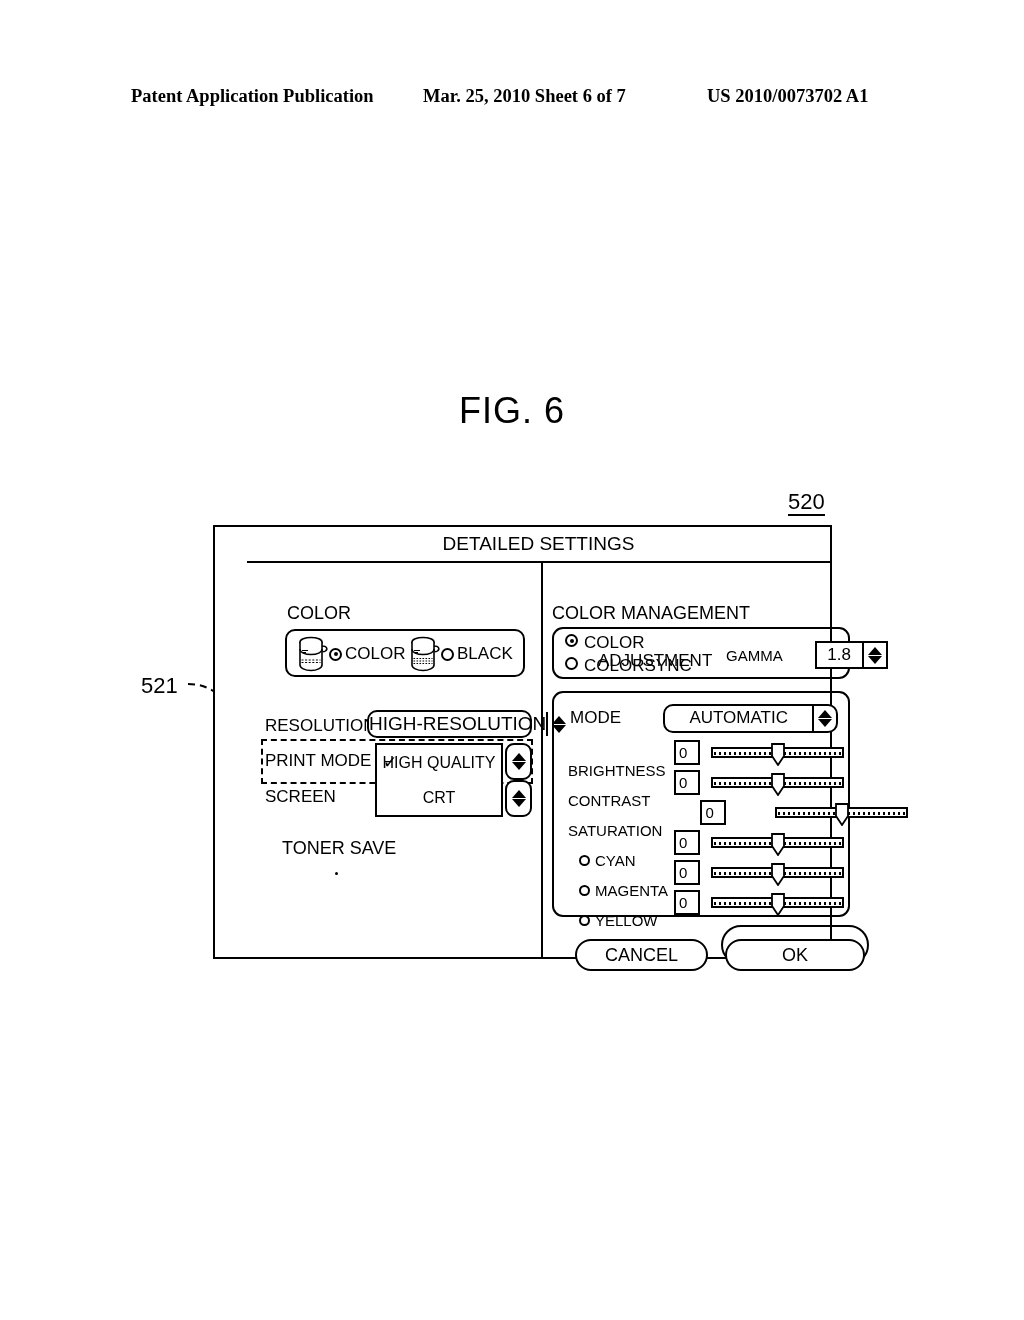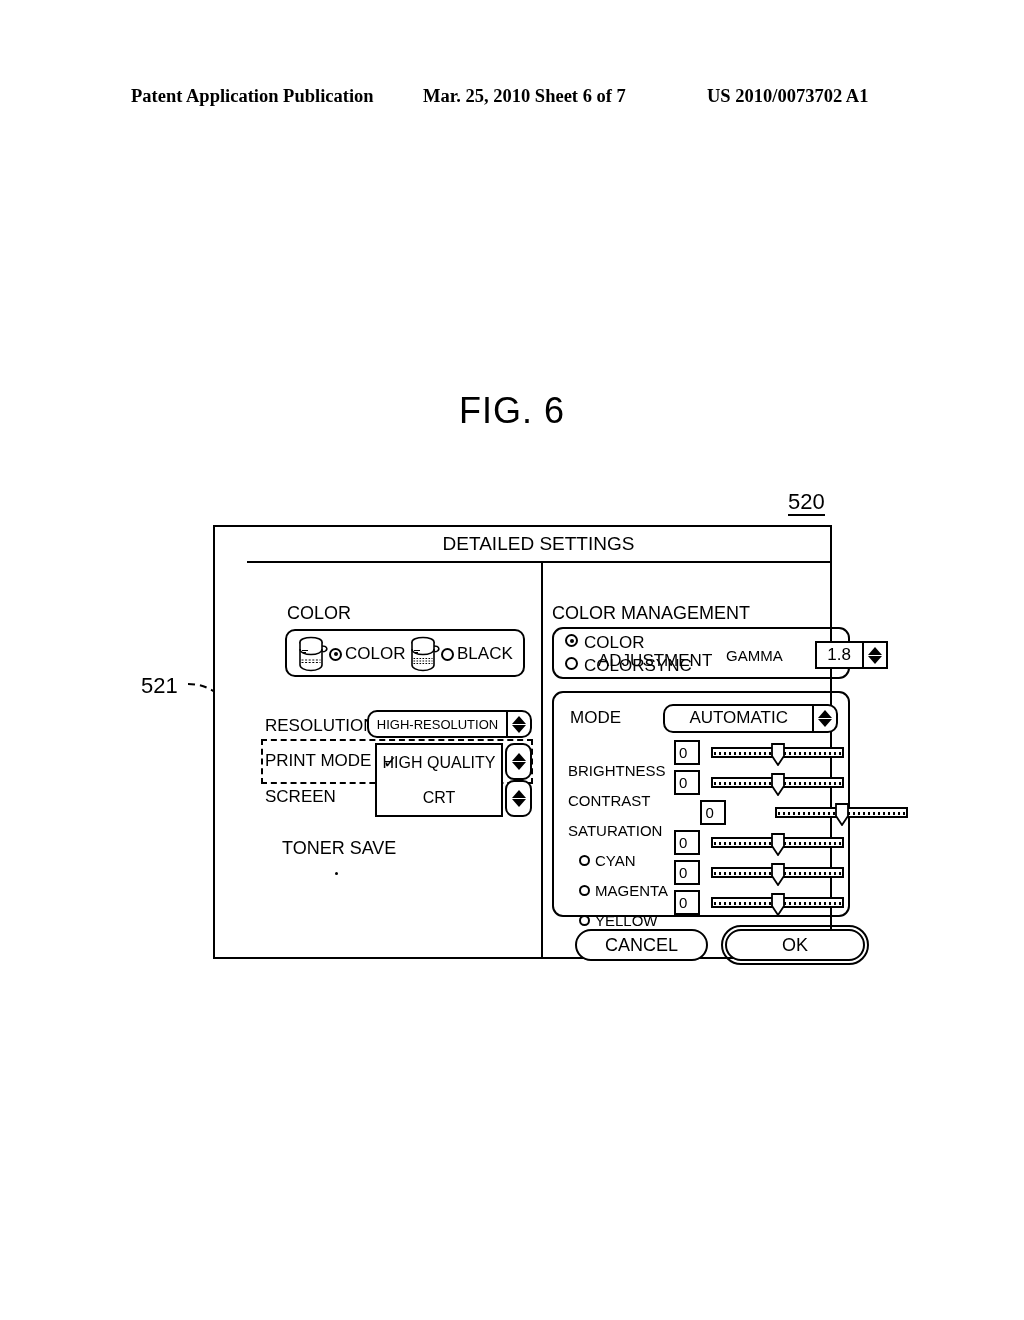--- a/index.html
+++ b/index.html
@@ -122,21 +122,21 @@
   }
   .spin{
     width:22px;border-left:2px solid #000;
     display:flex;flex-direction:column;align-items:center;justify-content:center;
     gap:1px;flex:none;
   }
   .tri-up{width:0;height:0;border-left:7px solid transparent;border-right:7px solid transparent;border-bottom:8px solid #000;}
   .tri-dn{width:0;height:0;border-left:7px solid transparent;border-right:7px solid transparent;border-top:8px solid #000;}
 
   .combo-res{left:120px;top:147px;width:165px;height:28px;}
-  .combo-res .cval{font-size:13px;}
+  .combo-res .cval{font-size:19px;}
 
   
   .dropdown-open{
     position:absolute;left:128px;top:180px;width:157px;height:74px;
   }
   .dd-list{
     position:absolute;left:0;top:0;width:128px;height:74px;
     border:2px solid #000;box-sizing:border-box;background:#fff;
   }
   .dd-item{
@@ -212,21 +212,21 @@
     position:absolute;left:1px;top:2.5px;right:1px;height:3px;
     background:repeating-linear-gradient(to right,#000 0 2px,#fff 2px 5px);
   }
   .sl-thumb{
     position:absolute;left:50%;top:-6px;margin-left:-8px;
     width:16px;height:23px;
   }
 
   .btn-row{position:absolute;left:20px;top:366px;width:290px;height:0;}
   .btn{
-    position:absolute;top:0;height:32px;
+    position:absolute;top:10px;height:32px;
     border:2px solid #000;border-radius:16px;box-sizing:border-box;
     display:flex;align-items:center;justify-content:center;
     font-size:18px;background:#fff;
   }
   .btn-cancel{left:12px;width:133px;}
   .btn-ok-outer{
     position:absolute;left:158px;top:-4px;width:148px;height:40px;
     border:2px solid #000;border-radius:20px;box-sizing:border-box;
   }
   .btn-ok{left:162px;width:140px;}

